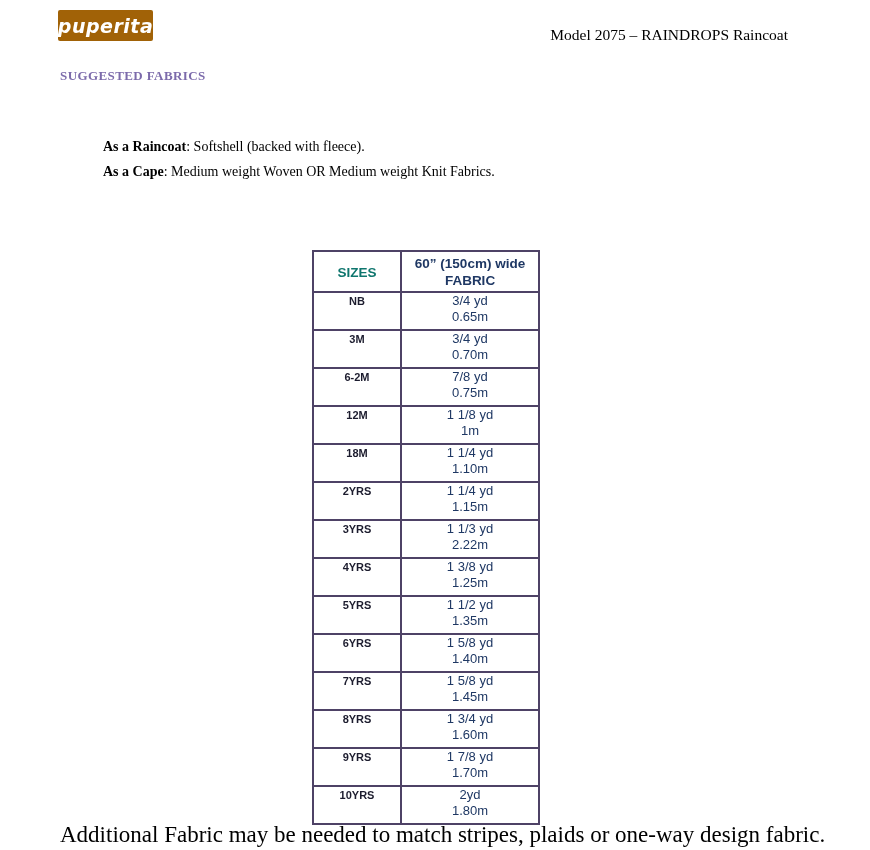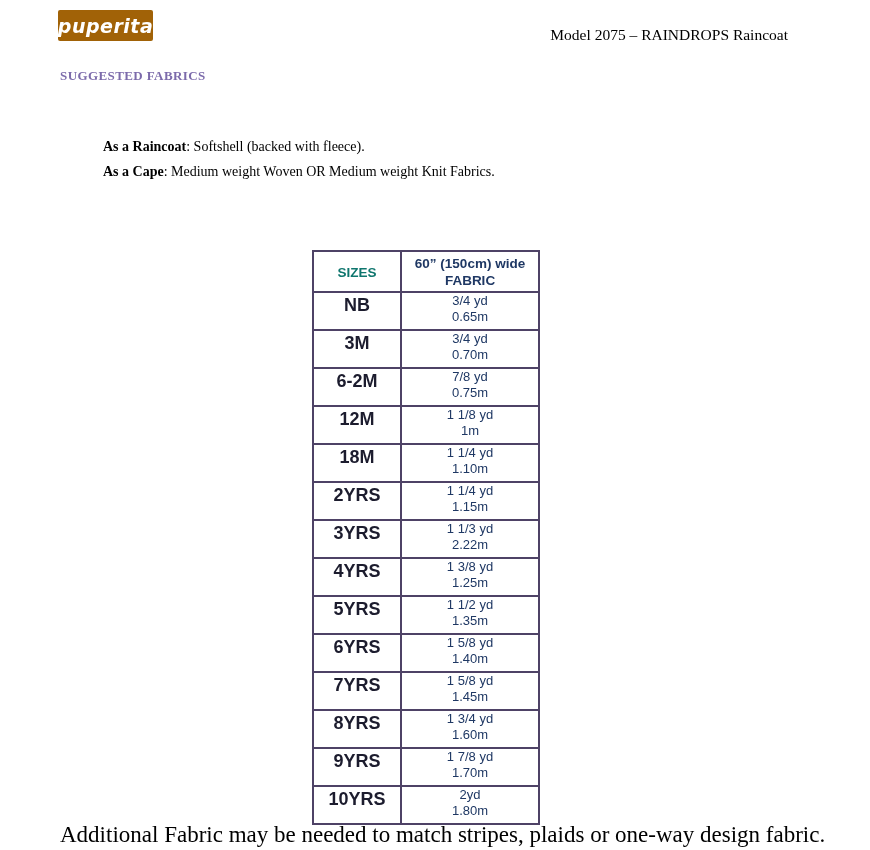--- a/index.html
+++ b/index.html
@@ -33,21 +33,21 @@
   .fabric-table th,.fabric-table td{
     border:2px solid #4e4266;text-align:center;padding:0;
   }
   .fabric-table th{
     font-size:13.5px;line-height:17px;padding:3px 0 2px 0;
   }
   th.col-sizes{width:86px;color:#0f766e;}
   th.col-fabric{width:136px;color:#1f3864;}
   .fabric-table td{vertical-align:top;}
   td.size-cell{
-    font-weight:bold;font-size:18px;color:#1c1c2e;
+    font-weight:bold;font-size:11px;color:#1c1c2e;
     padding-top:2px;height:34px;border-radius:11px;
   }
   td.fabric-cell{
     font-size:13px;color:#1f3864;line-height:16px;padding-top:0;
   }
   .footer-note{
     position:absolute;left:60px;top:822px;font-size:23px;
   }
 </style>
 </head>

